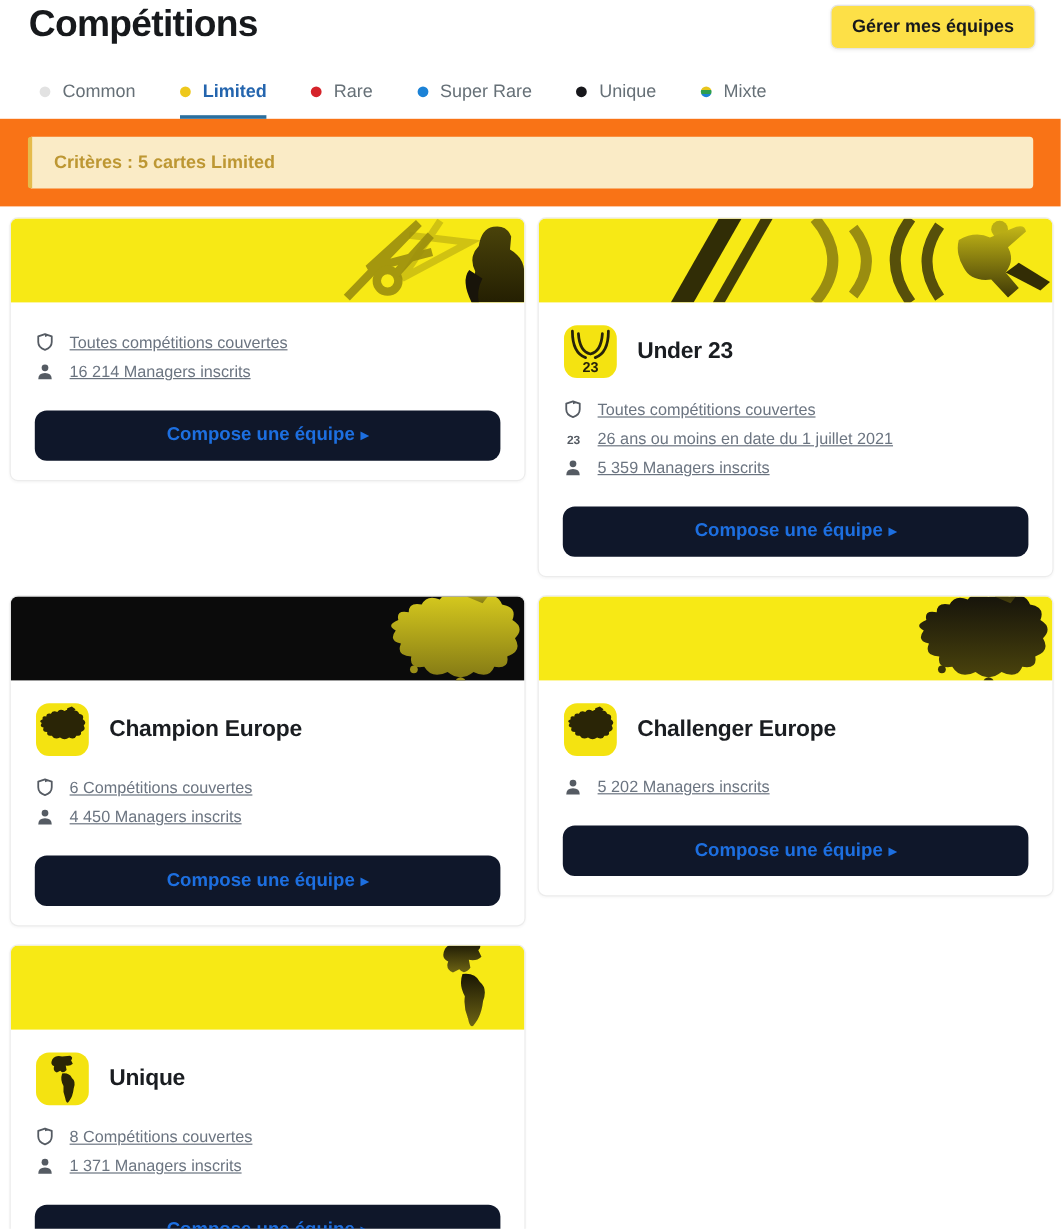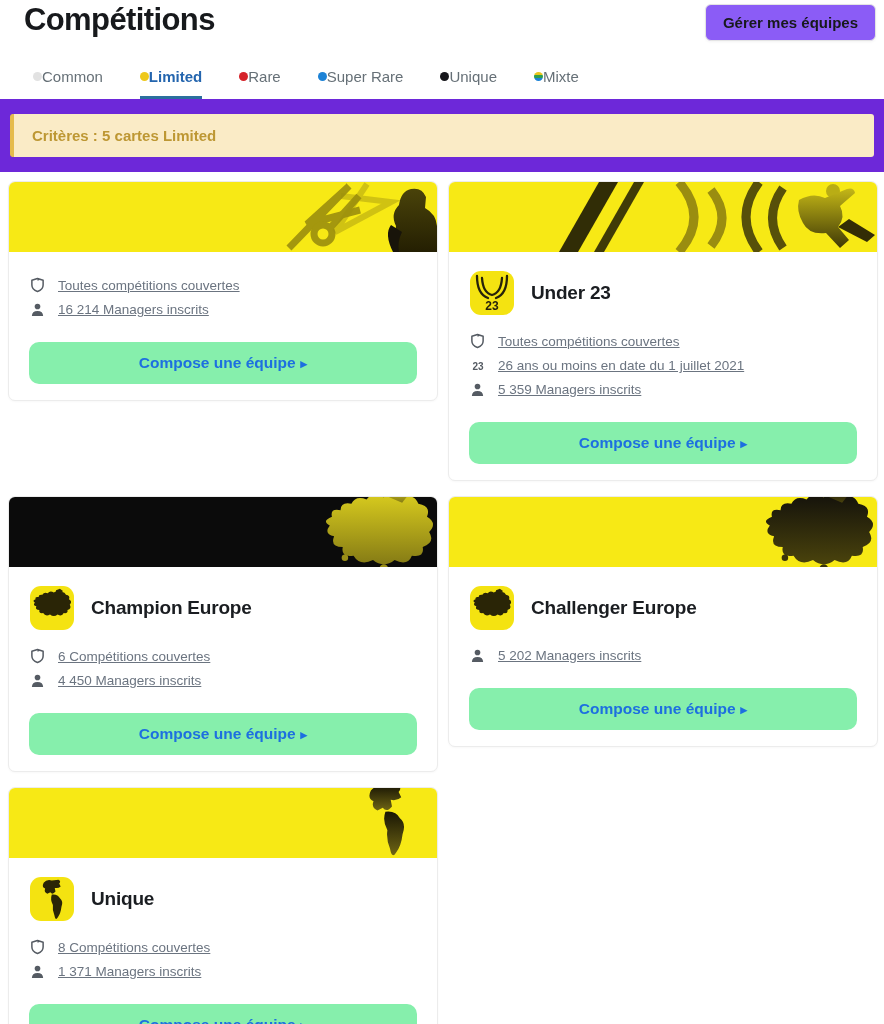--- a/index.html
+++ b/index.html
@@ -3,56 +3,56 @@
 <meta charset="utf-8">
 <style>
   * { box-sizing: border-box; margin: 0; padding: 0; }
   html, body { width: 884px; height: 1024px; overflow: hidden; }
   body {
     font-family: "Liberation Sans", sans-serif;
     background: #ffffff;
     color: #1a1d21;
   }
   
-  .header { display: flex; justify-content: space-between; align-items: flex-start; padding: 2px 8px 0 24px; }
+  .header { display: flex; justify-content: space-between; align-items: flex-start; padding: 2px 21px 0 24px; }
   .page-title { font-size: 31px; font-weight: 800; letter-spacing: -0.6px; color: #17191c; }
   .manage-btn {
-    margin-top: 2px; background: #8b5cf6; border: 1px solid #e4e4e4; border-radius: 6px;
+    margin-top: 2px; background: #fde047; border: 1px solid #e4e4e4; border-radius: 6px;
     padding: 9px 17px; font-family: inherit; font-weight: 700; font-size: 15px; color: #17191c;
     box-shadow: 0 1px 3px rgba(0,0,0,.05); cursor: pointer;
   }
   
   .tabs { display: flex; gap: 37px; padding: 27px 0 0 33px; }
-  .tab { display: flex; align-items: center; gap: 0; font-size: 15px; color: #667077;
+  .tab { display: flex; align-items: center; gap: 10px; font-size: 15px; color: #667077;
          font-weight: 500; padding-bottom: 11px; border-bottom: 3px solid transparent; cursor: pointer; }
   .tab.active { color: #2465ae; font-weight: 700; border-bottom-color: #2b6f9e; }
   .dot { width: 9px; height: 9px; border-radius: 50%; flex: 0 0 auto; }
   
-  .band { background: #6d28d9; padding: 15px 10px; }
+  .band { background: #f97316; padding: 15px 23px; }
   .criteria {
     background: #faebc6; border-left: 4px solid #e5bb4c; border-radius: 3px;
     padding: 13px 18px; font-size: 15px; font-weight: 700; color: #bd9733;
   }
   
   .grid { display: grid; grid-template-columns: 1fr 1fr; gap: 15px 10px; padding: 9px 6px 0 8px; align-items: start; }
   .card { background: #fff; border: 1px solid #ececec; border-radius: 7px; overflow: hidden;
           box-shadow: 0 1px 2px rgba(0,0,0,.03); cursor: pointer; }
   .banner { height: 70px; position: relative; overflow: hidden; }
   .banner.yellow { background: #f7e915; }
   .banner.black  { background: #0b0b0b; }
   .banner svg { position: absolute; inset: 0; width: 100%; height: 100%; display: block; }
   .card-body { padding: 16px 20px 16px; }
   .card-head { display: flex; align-items: center; gap: 16px; margin: 2px 0 17px; }
   .badge { width: 46px; height: 46px; flex: 0 0 auto; }
   .badge svg { width: 100%; height: 100%; display: block; }
   .card-title { font-size: 19px; font-weight: 800; color: #1a1d21; letter-spacing: -0.2px; }
   .detail { display: flex; align-items: center; gap: 12px; margin: 9px 0; color: #6b7480; font-size: 13.5px; text-decoration: underline; }
   .detail-icon { width: 17px; display: flex; justify-content: center; align-items: center; flex: 0 0 auto; }
   .cta {
-    margin-top: 16px; width: 100%; background: #86efac; border: none; border-radius: 10px;
+    margin-top: 16px; width: 100%; background: #0f172a; border: none; border-radius: 10px;
     padding: 12px; text-align: center; color: #1d6fe0; font-family: inherit;
     font-weight: 700; font-size: 15.5px; cursor: pointer;
   }
   .cta .arrow { font-size: 13px; margin-left: 5px; }
 </style>
 </head>
 <body>
 
 <div class="header">
   <h1 class="page-title">Compétitions</h1>

